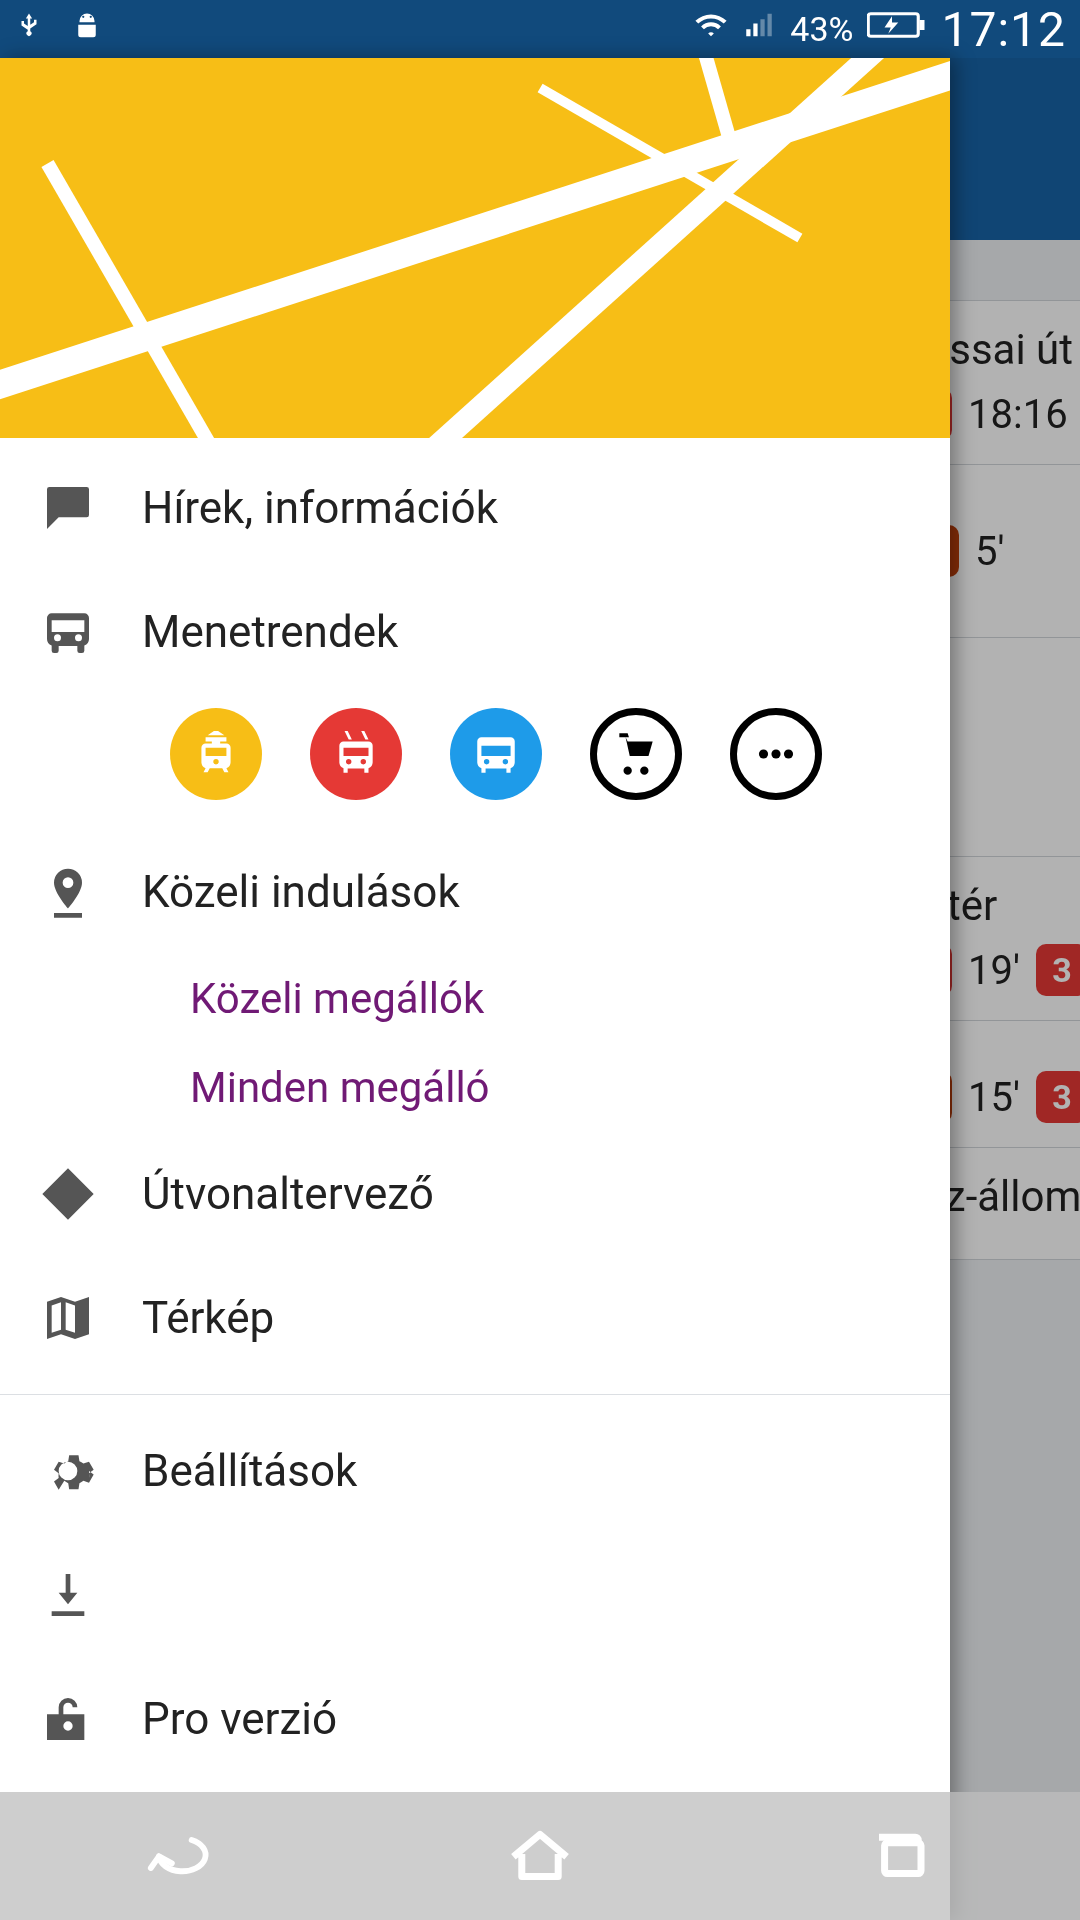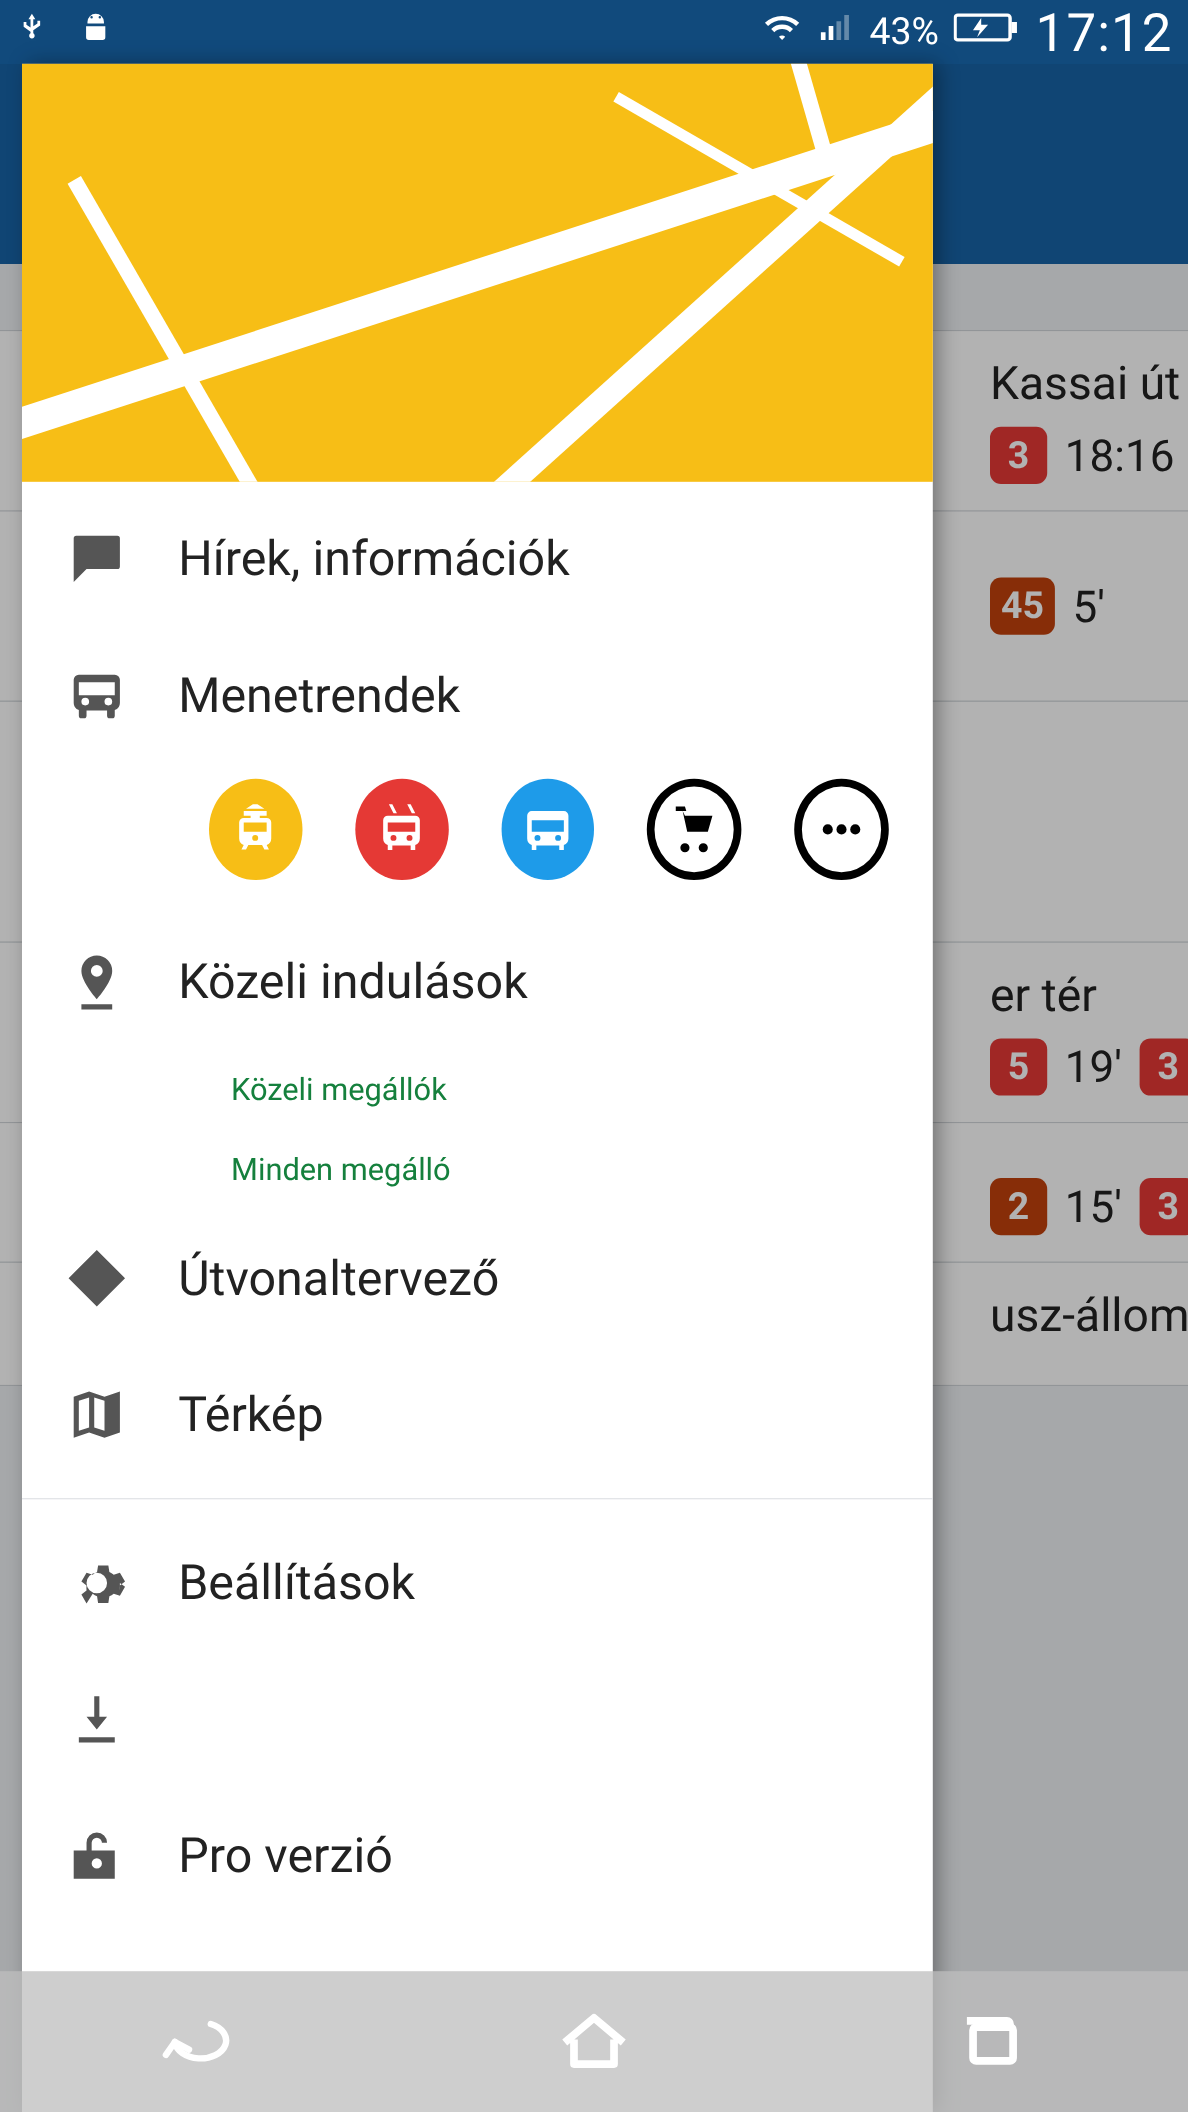--- a/index.html
+++ b/index.html
@@ -44,24 +44,24 @@
   .chip-time { font-size: 40px; color: #222; }
 
   
   .scrim {
     position: absolute; top: 58px; left: 0; right: 0; bottom: 0;
     background: rgba(0,0,0,0.30); z-index: 5;
   }
 
   
   .drawer {
-    position: absolute; top: 58px; left: 0; width: 828px; bottom: 0;
+    position: absolute; top: 58px; left: 0; width: 950px; bottom: 0;
     background: #fff; z-index: 10;
     box-shadow: 6px 0 18px rgba(0,0,0,0.35);
-    display: flex; flex-direction: column; margin-left: 20px;
+    display: flex; flex-direction: column;
   }
   .drawer-header {
     height: 380px; background: #f7be16; position: relative; overflow: hidden;
   }
   
   .drawer-header .road {
     position: absolute; background: #fff; transform-origin: center;
   }
   .r1 { width: 1400px; height: 28px; top: 150px; left: -200px; transform: rotate(-18deg); }
   .r2 { width: 1400px; height: 22px; top: 320px; left: -200px; transform: rotate(-42deg); }
@@ -70,21 +70,21 @@
   .r6 { width: 300px;  height: 10px; top: 100px; left: 520px;  transform: rotate(30deg); }
 
   .drawer-list { flex: 1; padding-top: 8px; }
   .menu-item {
     display: flex; align-items: center; gap: 46px;
     padding: 34px 40px; font-size: 44px; color: #222;
   }
   .menu-item .mi-icon { width: 56px; height: 56px; display: flex; align-items: center; justify-content: center; }
   .menu-item .mi-icon svg { width: 56px; height: 56px; fill: #555; }
   .menu-sub {
-    padding: 20px 56px 20px 190px; font-size: 28px; color: #15803d;
+    padding: 20px 56px 20px 190px; font-size: 42px; color: #701a75;
   }
   .transport-row {
     display: flex; gap: 48px; padding: 14px 40px 30px 170px;
   }
   .t-circle {
     width: 92px; height: 92px; border-radius: 50%;
     display: flex; align-items: center; justify-content: center;
   }
   .t-circle svg { width: 50px; height: 50px; fill: #fff; }
   .t-circle.outline { border: 7px solid #000; }

